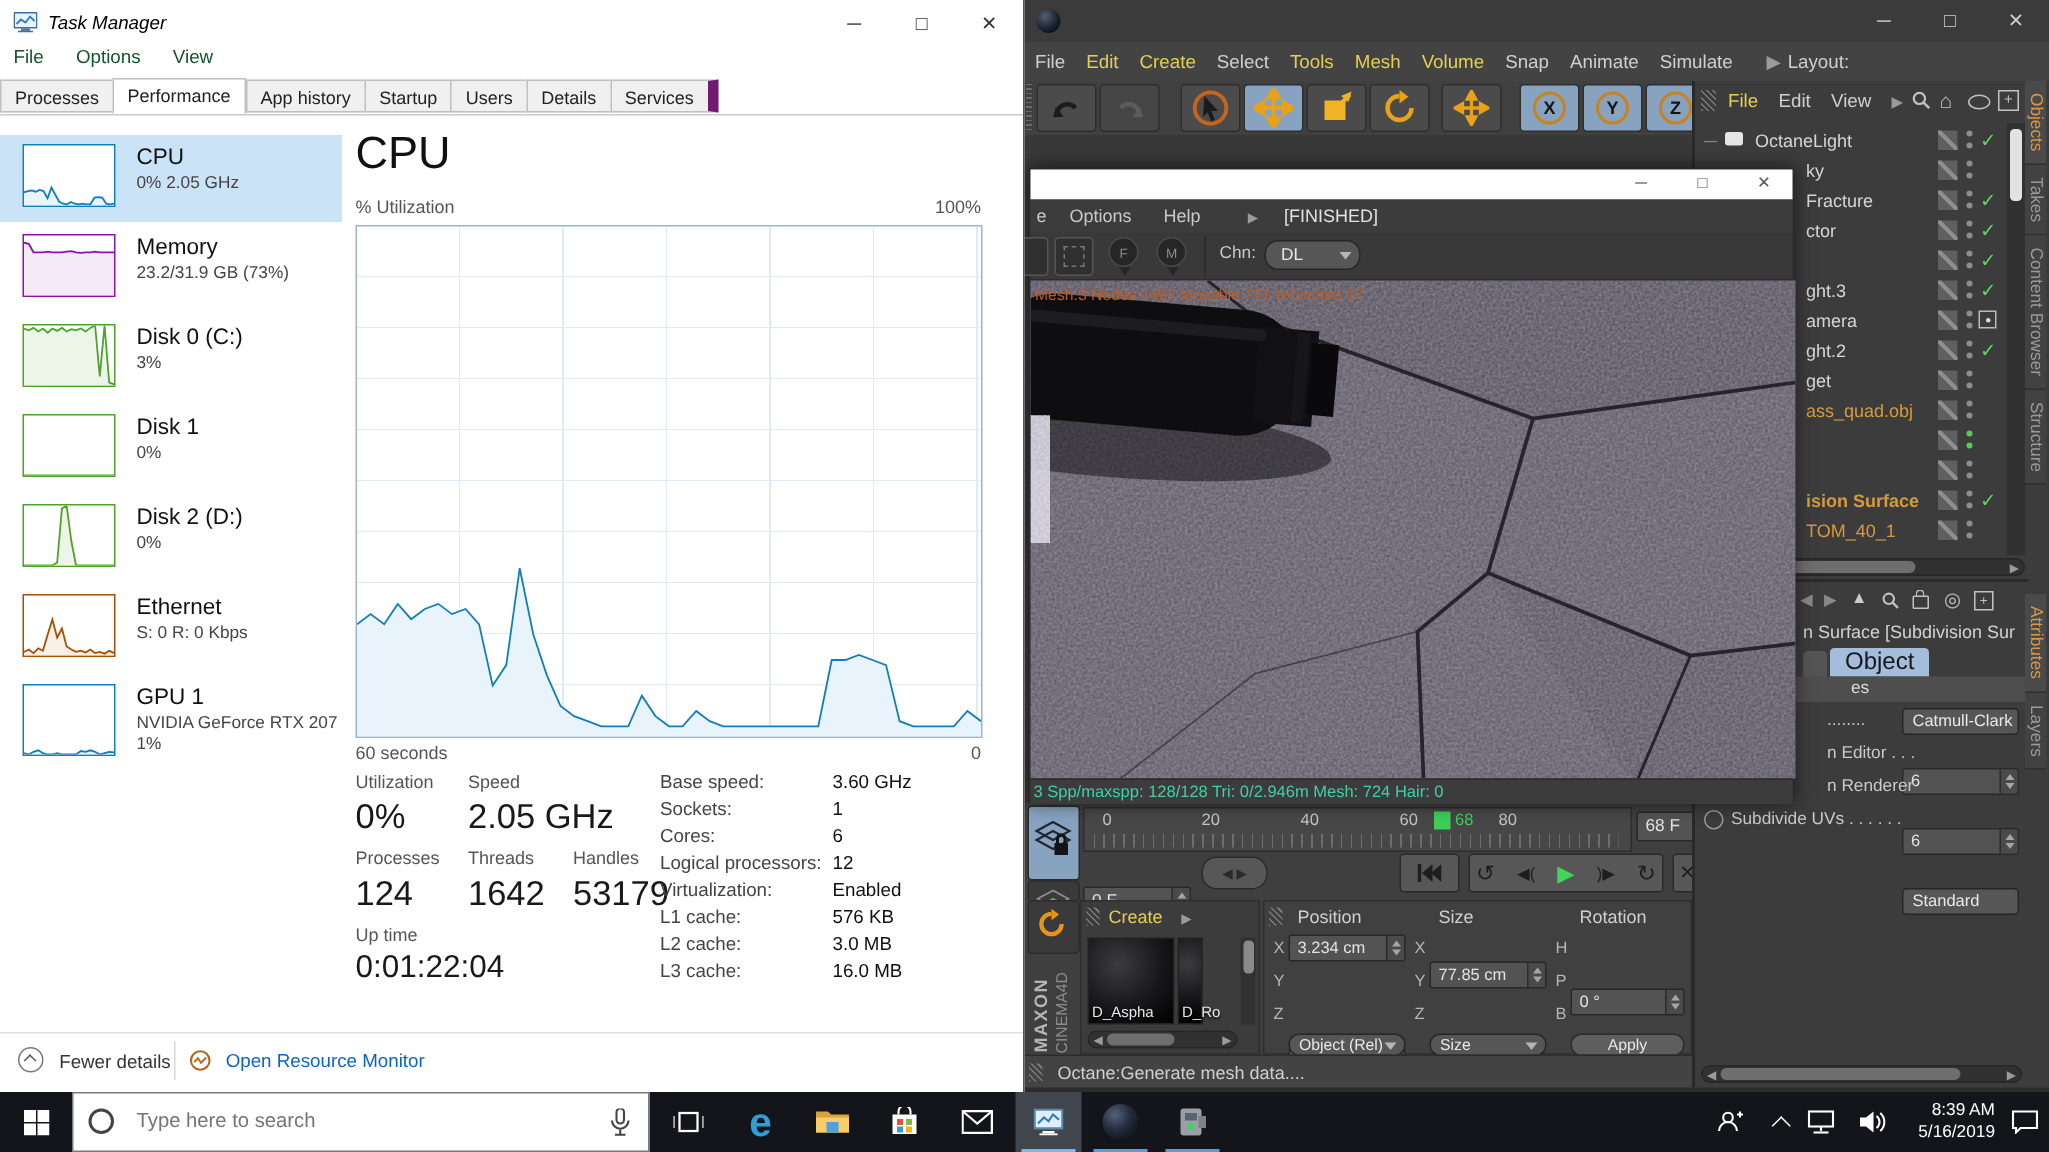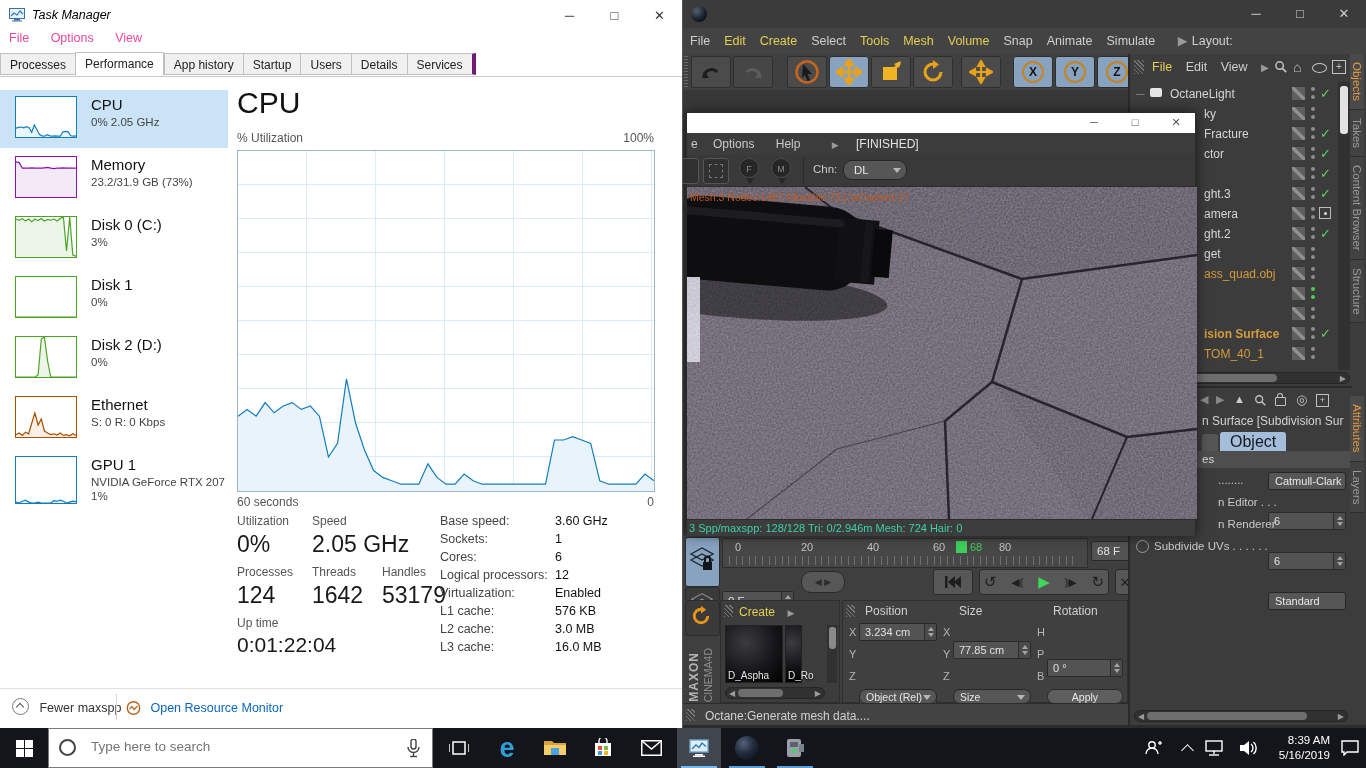--- a/index.html
+++ b/index.html
@@ -3,26 +3,26 @@
 <meta charset="utf-8">
 <style>
   html,body{margin:0;padding:0;width:1366px;height:768px;overflow:hidden;background:#000;
     font-family:"Liberation Sans","DejaVu Sans",sans-serif;-webkit-font-smoothing:antialiased;}
   .abs{position:absolute;}
   
   #tm{position:absolute;left:0;top:0;width:683px;height:728px;background:#fff;z-index:100;border-right:1px solid #555;box-sizing:border-box;}
   .tm-titlebar{position:absolute;left:0;top:0;width:100%;height:31px;background:#fff;}
   .tm-title{position:absolute;left:32px;top:8px;font-size:12.5px;color:#000;font-style:italic;}
   .tm-winbtn{position:absolute;top:0;width:45px;height:31px;text-align:center;line-height:31px;font-size:13px;color:#333;}
-  .tm-menubar{position:absolute;left:0;top:31px;width:100%;height:21px;font-size:12.5px;color:#ec4899;}
+  .tm-menubar{position:absolute;left:0;top:31px;width:100%;height:21px;font-size:12.5px;color:#14532d;}
   .tm-menubar span{margin-left:9px;margin-right:9px;}
   .tm-tabs{position:absolute;left:0;top:53px;width:100%;height:24px;border-bottom:1px solid #c9c9c9;box-sizing:border-box;}
   .tm-tab{display:inline-block;height:22px;line-height:22px;padding:0 9px;font-size:12px;color:#222;
     background:#f0f0f0;border:1px solid #c0c0c0;border-right:none;box-sizing:border-box;vertical-align:top;}
-  .tm-tab:last-child{border-right:4px solid #701a75;}
+  .tm-tab:last-child{border-right:7px solid #701a75;}
   .tm-tab.active{background:#fff;height:24px;border-bottom:1px solid #fff;position:relative;top:-1px;border-right:1px solid #c0c0c0;}
   .tm-item{position:absolute;left:0;width:228px;height:58px;}
   .tm-item.sel{background:#cbe3f7;}
   .tm-thumb{position:absolute;left:15px;top:6px;width:62px;height:42px;background:#fff;box-sizing:border-box;}
   .tm-thumb svg{width:100%;height:100%;display:block;}
   .tm-iname{position:absolute;left:91px;top:6px;font-size:15px;color:#111;}
   .tm-isub{position:absolute;left:91px;top:26px;font-size:11.5px;color:#444;white-space:nowrap;}
   .tm-isub2{position:absolute;left:91px;top:40px;font-size:11.5px;color:#444;}
   .tm-h1{position:absolute;left:237px;top:86px;font-size:30px;color:#111;font-weight:normal;}
   .tm-proc{position:absolute;right:28px;top:105px;font-size:14.5px;color:#222;}
@@ -250,21 +250,21 @@
   <div class="dl-row" style="left:440px;top:604px">L1 cache:</div>
   <div class="dl-row" style="left:555px;top:604px;color:#111">576 KB</div>
   <div class="dl-row" style="left:440px;top:622px">L2 cache:</div>
   <div class="dl-row" style="left:555px;top:622px;color:#111">3.0 MB</div>
   <div class="dl-row" style="left:440px;top:640px">L3 cache:</div>
   <div class="dl-row" style="left:555px;top:640px;color:#111">16.0 MB</div>
 
   <div class="tm-footer-sep"></div>
   <div class="abs" style="left:12px;top:698px">
     <span class="chev-circle"><i></i></span>
-    <span style="font-size:12.5px;color:#333;margin-left:6px">Fewer maxspp</span>
+    <span style="font-size:12.5px;color:#333;margin-left:6px">Fewer details</span>
   </div>
   <div class="abs" style="left:116px;top:694px;width:1px;height:26px;background:#d8d8d8"></div>
   <div class="abs" style="left:126px;top:698px">
     <svg width="15" height="14" viewBox="0 0 15 14" style="vertical-align:-3px">
       <circle cx="7.5" cy="7" r="6.2" fill="none" stroke="#b5651d" stroke-width="1.4"></circle>
       <polyline points="3.5,8 6,5.5 8,8.5 11.5,5" fill="none" stroke="#b5651d" stroke-width="1.2"></polyline>
     </svg>
     <span class="tm-link" style="margin-left:5px">Open Resource Monitor</span>
   </div>
 </div>
@@ -536,21 +536,21 @@
       <div class="abs" style="left:145px;top:9px;width:9px;height:7px;border:1.5px solid #c2c2c2;border-radius:1px">
         <i style="position:absolute;left:1px;top:-5px;width:4px;height:4px;border:1.5px solid #c2c2c2;border-bottom:none;border-radius:3px 3px 0 0;display:block"></i>
         </div>
       <div class="abs" style="left:166px;top:4px;color:#c2c2c2;font-size:13px">◎</div>
       <div class="abs" style="left:186px;top:6px;width:11px;height:11px;border:1.5px solid #c2c2c2;color:#c2c2c2;font-size:9px;line-height:11px;text-align:center">+</div>
 
       <div class="abs" style="left:72px;top:26px;font-size:12px;color:#d2d2d2;white-space:nowrap;overflow:hidden;width:148px">n Surface [Subdivision Sur</div>
       <div class="abs" style="left:72px;top:46px;width:16px;height:18px;background:#555;border-radius:3px 3px 0 0"></div>
       <div class="abs" style="left:90px;top:44px;height:19px;line-height:19px;padding:0 10px;background:#a3bddb;color:#15191e;font-size:16px;border-radius:3px 3px 0 0">Object</div>
       <div class="abs" style="left:0;top:63px;width:222px;height:17px;background:#4e4e4e;color:#dcdcdc;font-size:11.5px;line-height:17px">
-        <span style="margin-left:72px">es</span></div>
+        <span style="margin-left:104px">es</span></div>
 
       <div class="abs attr-lbl" style="left:88px;top:86px">........</div>
       <div class="dd abs" style="left:138px;top:84px;width:78px;height:18px;line-height:17px;padding-left:6px;font-size:11px;white-space:nowrap;overflow:hidden">
         <span>Catmull-Clark</span></div>
       <div class="abs attr-lbl" style="left:88px;top:108px">n Editor . . .</div>
       <div class="field abs" style="left:138px;top:106px;width:78px;height:18px">
         <span>6</span><span class="spin"></span></div>
       <div class="abs attr-lbl" style="left:88px;top:130px">n Renderer</div>
       <div class="field abs" style="left:138px;top:128px;width:78px;height:18px">
         <span>6</span><span class="spin"></span></div>

